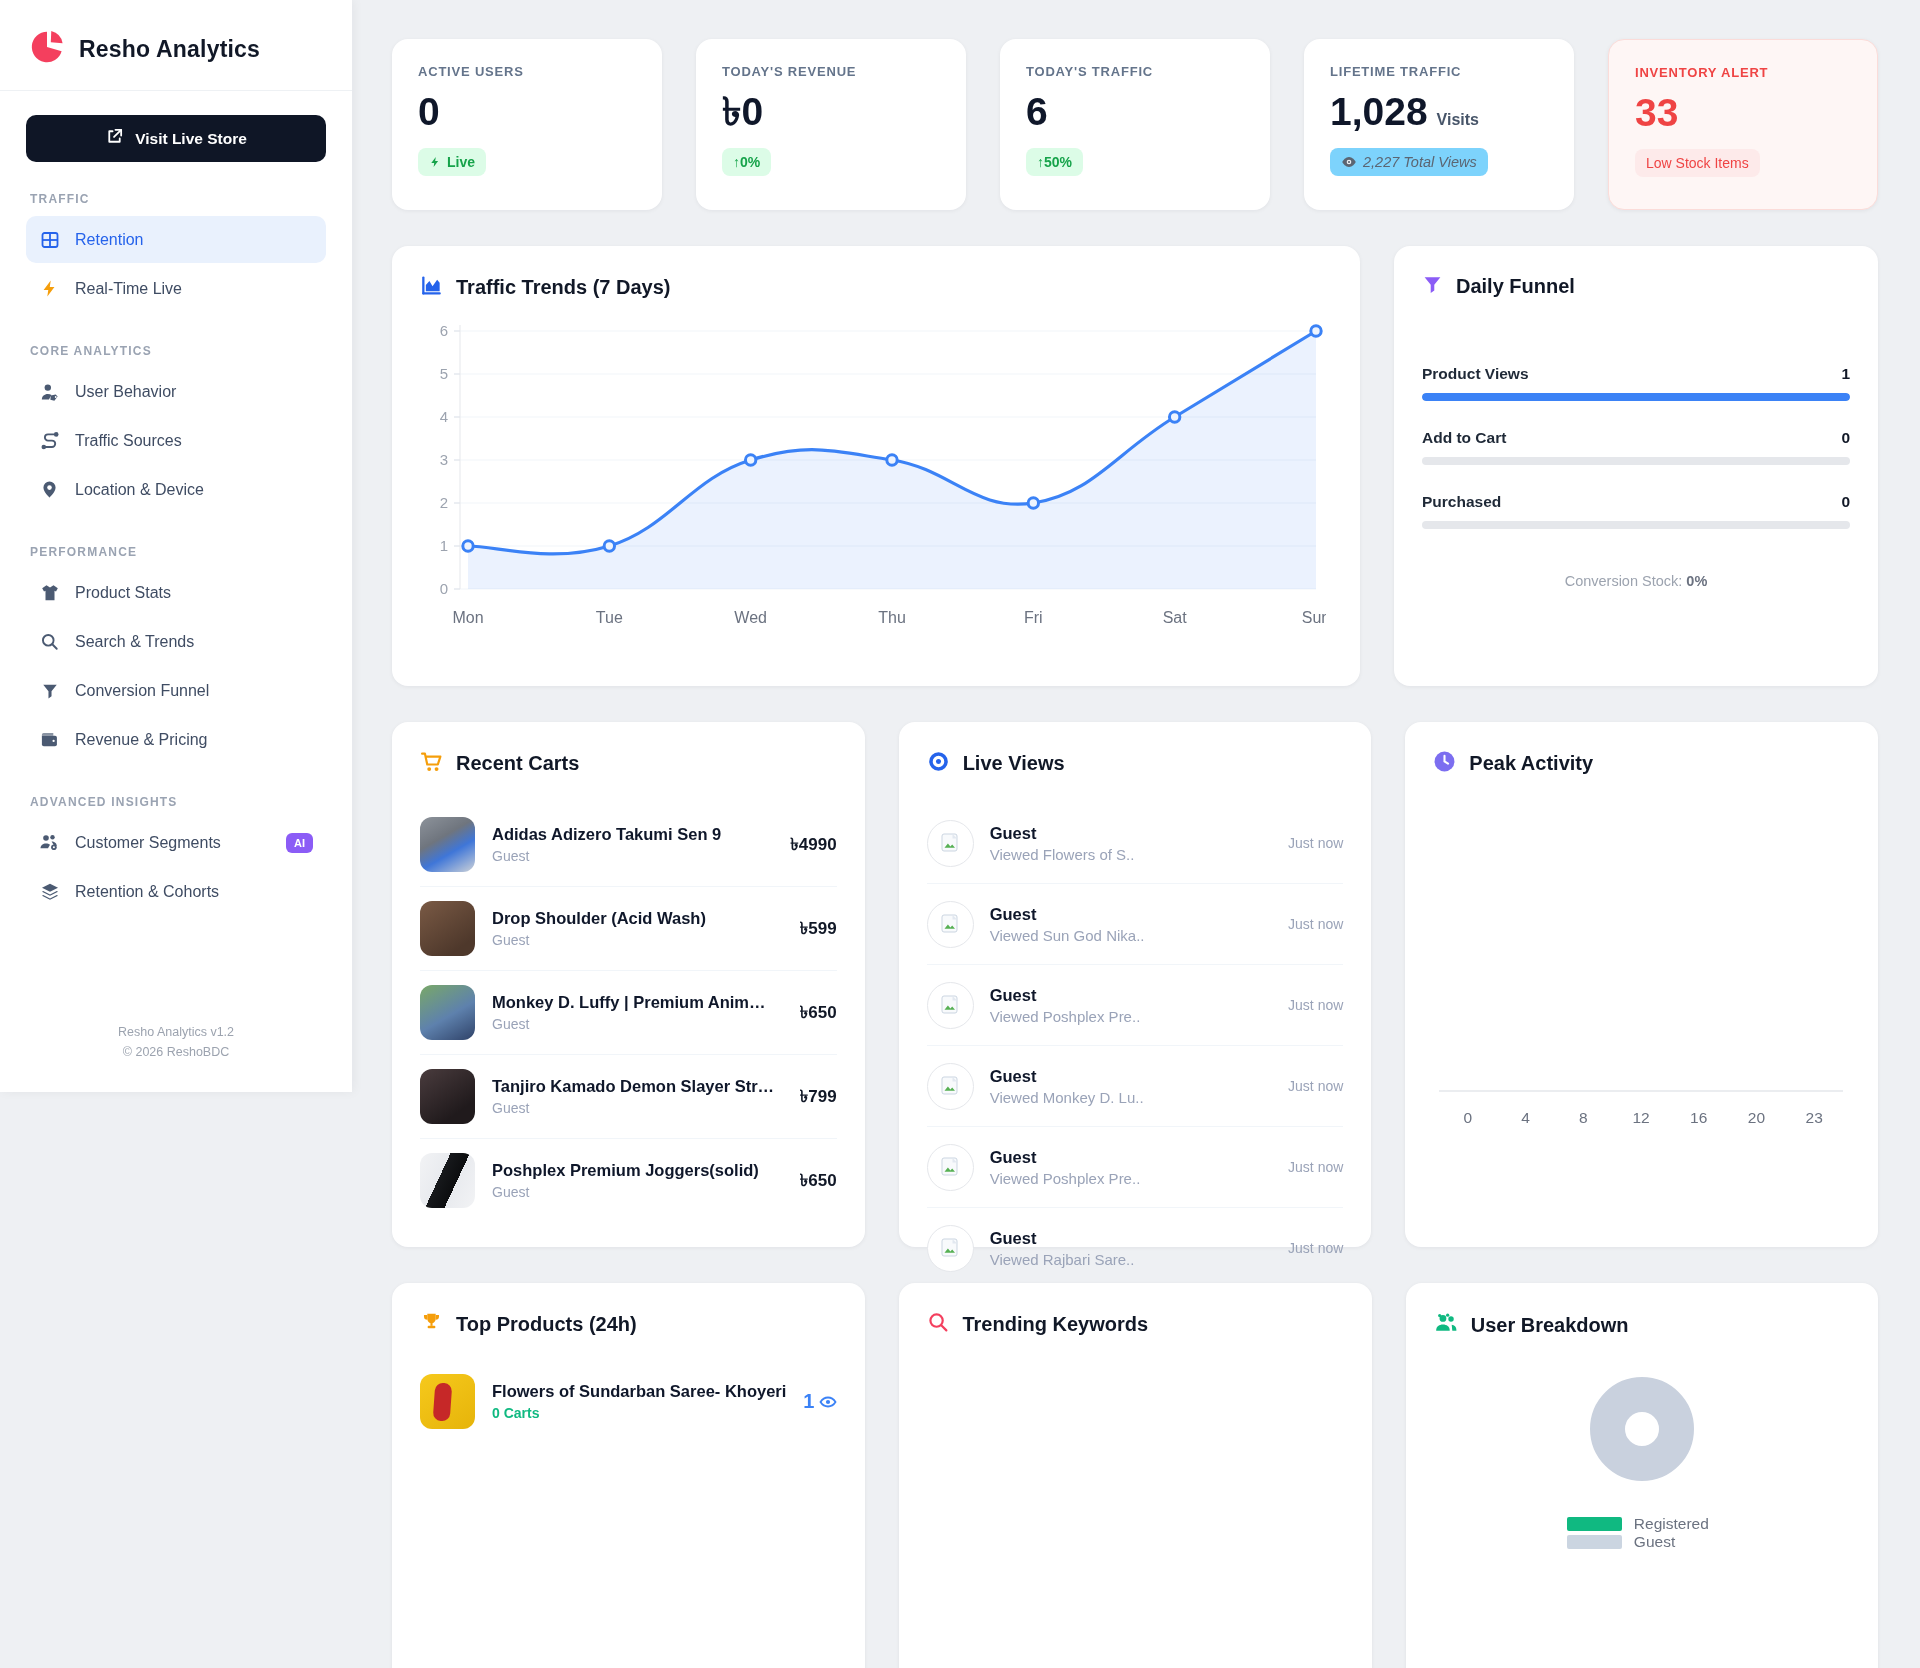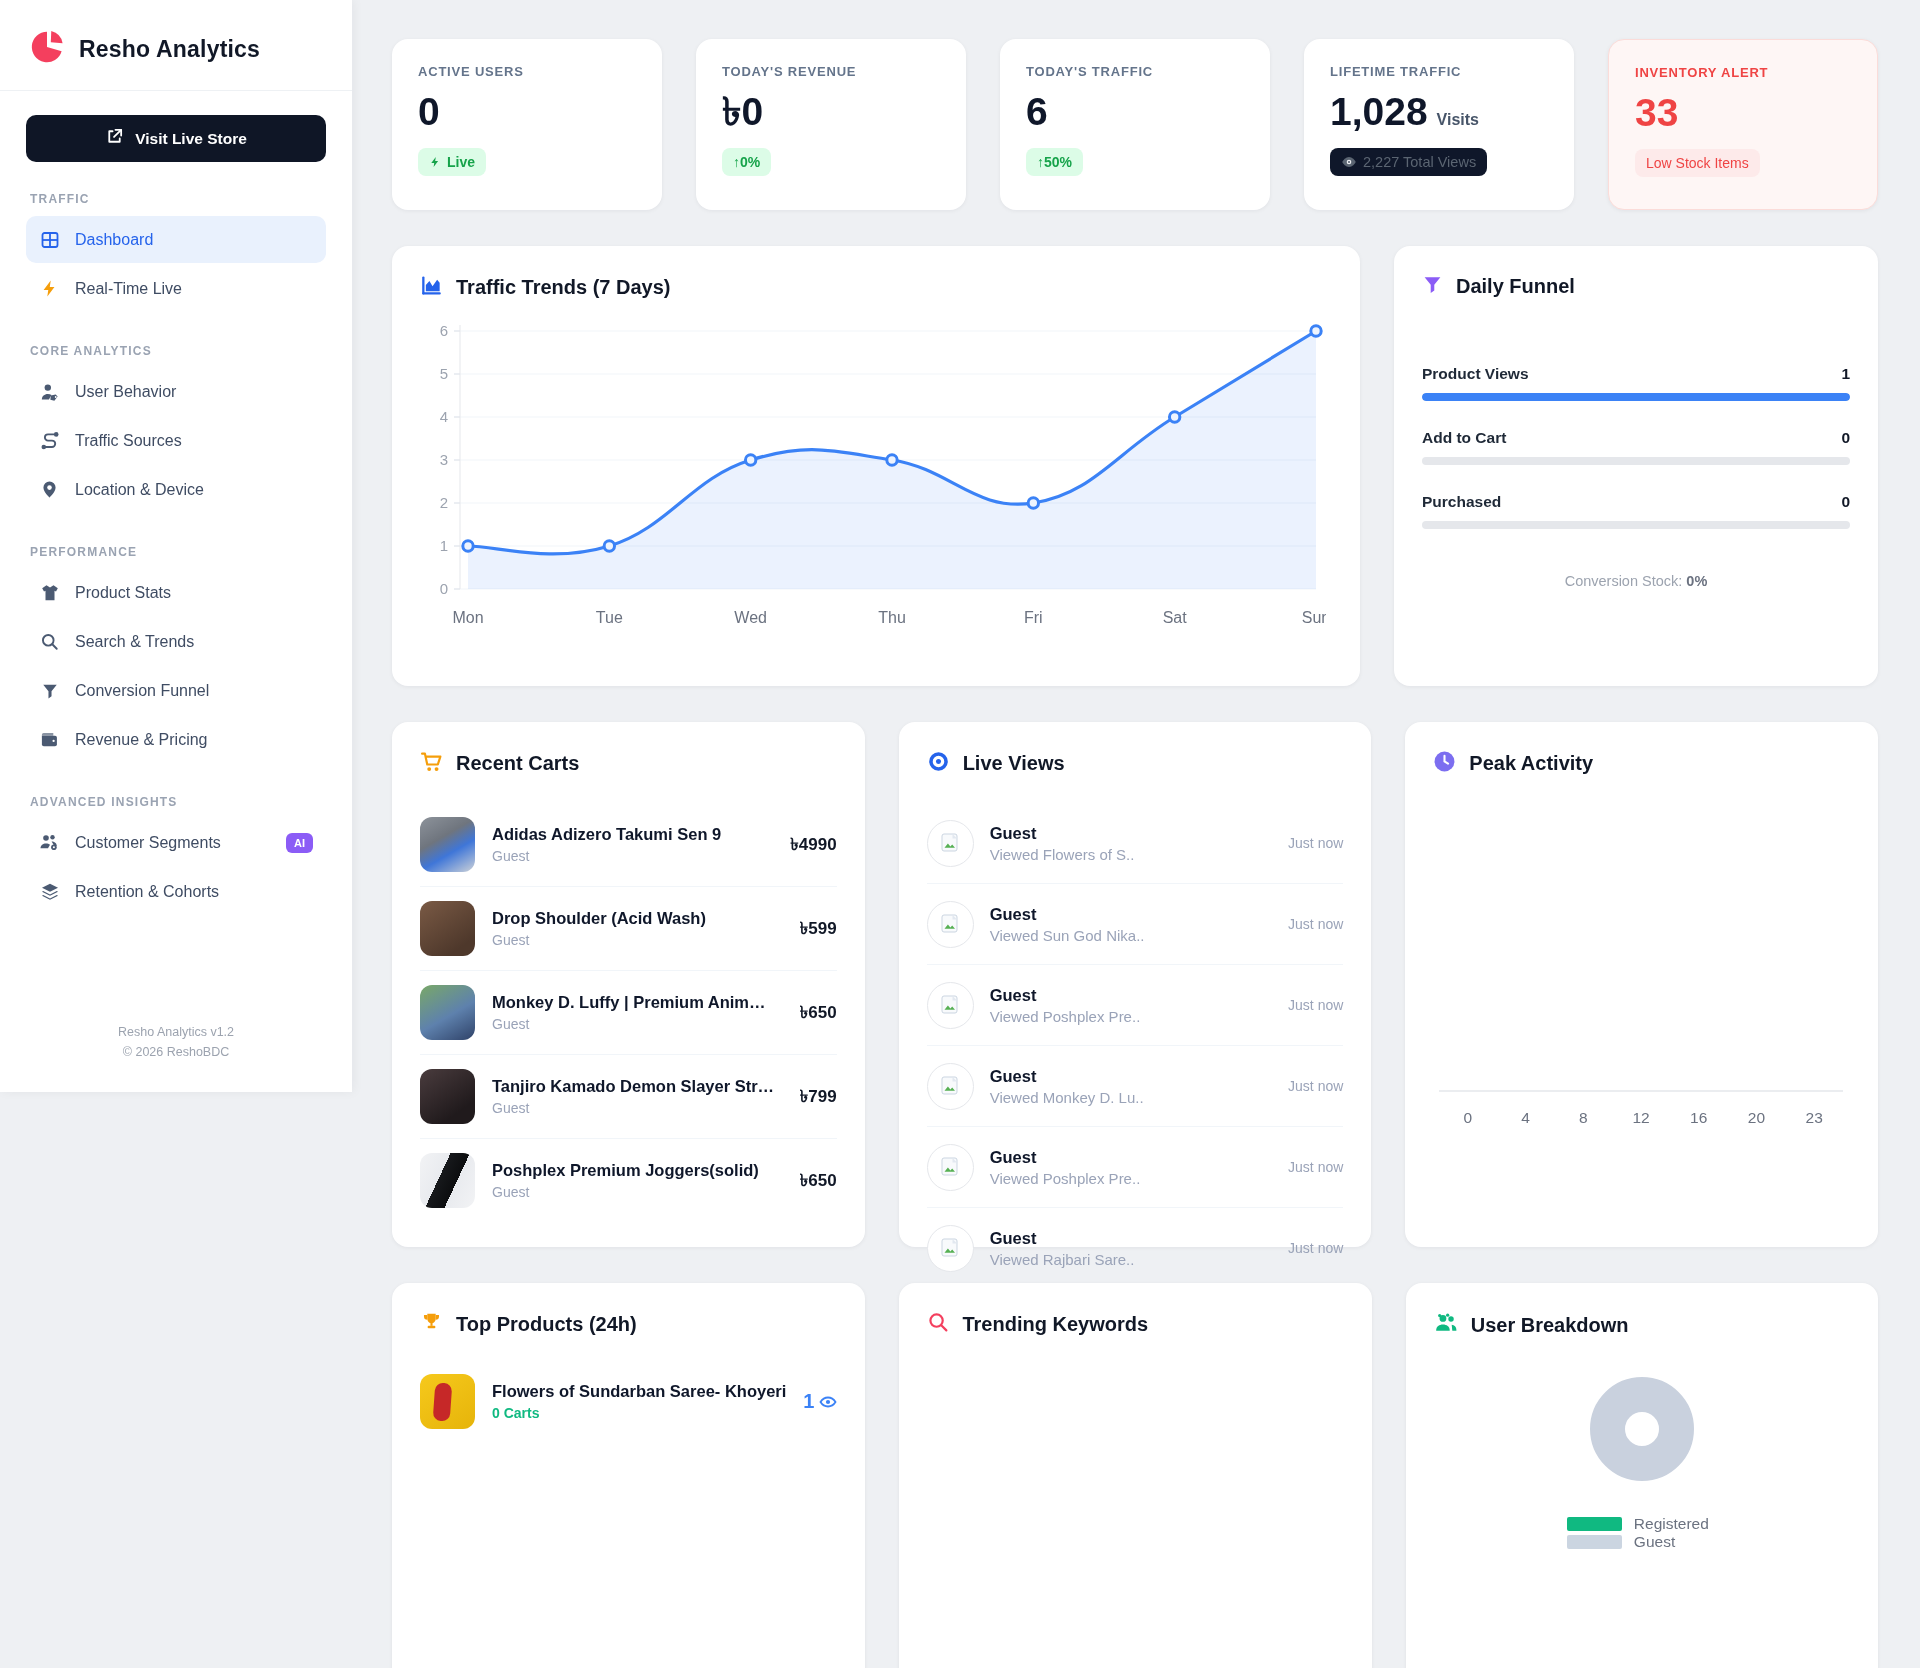--- a/index.html
+++ b/index.html
@@ -34,21 +34,21 @@
 
   
   .stats-grid { display:grid; grid-template-columns:repeat(5,1fr); gap:34px; margin-bottom:36px; }
   .stat-card { background:#fff; border-radius:16px; box-shadow:0 1px 4px rgba(15,23,42,.06); padding:25px 26px; height:171px; }
   .stat-label { font-size:13px; font-weight:bold; letter-spacing:.8px; color:#64748b; }
   .stat-value { margin-top:13px; font-size:39px; font-weight:bold; color:#0f172a; line-height:1.05; display:flex; align-items:baseline; gap:9px; }
   .stat-unit { font-size:16px; font-weight:bold; color:#475569; }
   .stat-badge { display:inline-flex; align-items:center; gap:6px; margin-top:15px; padding:6px 11px; border-radius:8px;
                 font-size:14px; font-weight:bold; }
   .badge-green { background:#dcfce7; color:#16a34a; }
-  .badge-gray  { background:#0f172a; color:#5b6572; font-weight:normal; font-size:14.5px; }
+  .badge-gray  { background:#7dd3fc; color:#5b6572; font-weight:normal; font-size:14.5px;font-style:italic; }
   .badge-red   { background:#fdeaea; color:#ef4444; font-weight:normal; }
   .stat-card.alert { background:#fef6f5; border:1px solid #fbdcd9; }
   .stat-card.alert .stat-label, .stat-card.alert .stat-value { color:#ef4444; }
 
   
   .row2 { display:grid; grid-template-columns:2fr 1fr; gap:34px; margin-bottom:36px; }
   .traffic-card, .funnel-card { height:440px; }
 
   
   .funnel-body { margin-top:66px; }
@@ -136,21 +136,21 @@
 
   <div class="section-heading">TRAFFIC</div>
   <div class="nav-item active">
     <span class="ni">
       <svg width="20" height="20" viewBox="0 0 20 20" fill="none" stroke="currentColor" stroke-width="1.8">
         <rect x="2.5" y="3" width="15" height="14" rx="2"></rect>
           <line x1="10" y1="3" x2="10" y2="17"></line>
           <line x1="2.5" y1="10" x2="17.5" y2="10"></line>
       </svg>
     </span>
-    <span class="nav-label">Dashboard</span>
+    <span class="nav-label">Retention</span>
   </div>
   <div class="nav-item">
     <span class="ni">
       <svg width="19" height="19" viewBox="0 0 20 20">
           <path d="M11.3 1.5 3.8 11.5h4.9l-1 7 7.5-10h-4.9z" fill="#f59e0b"></path>
         </svg>
     </span>
     <span class="nav-label">Real-Time Live</span>
   </div>
 

